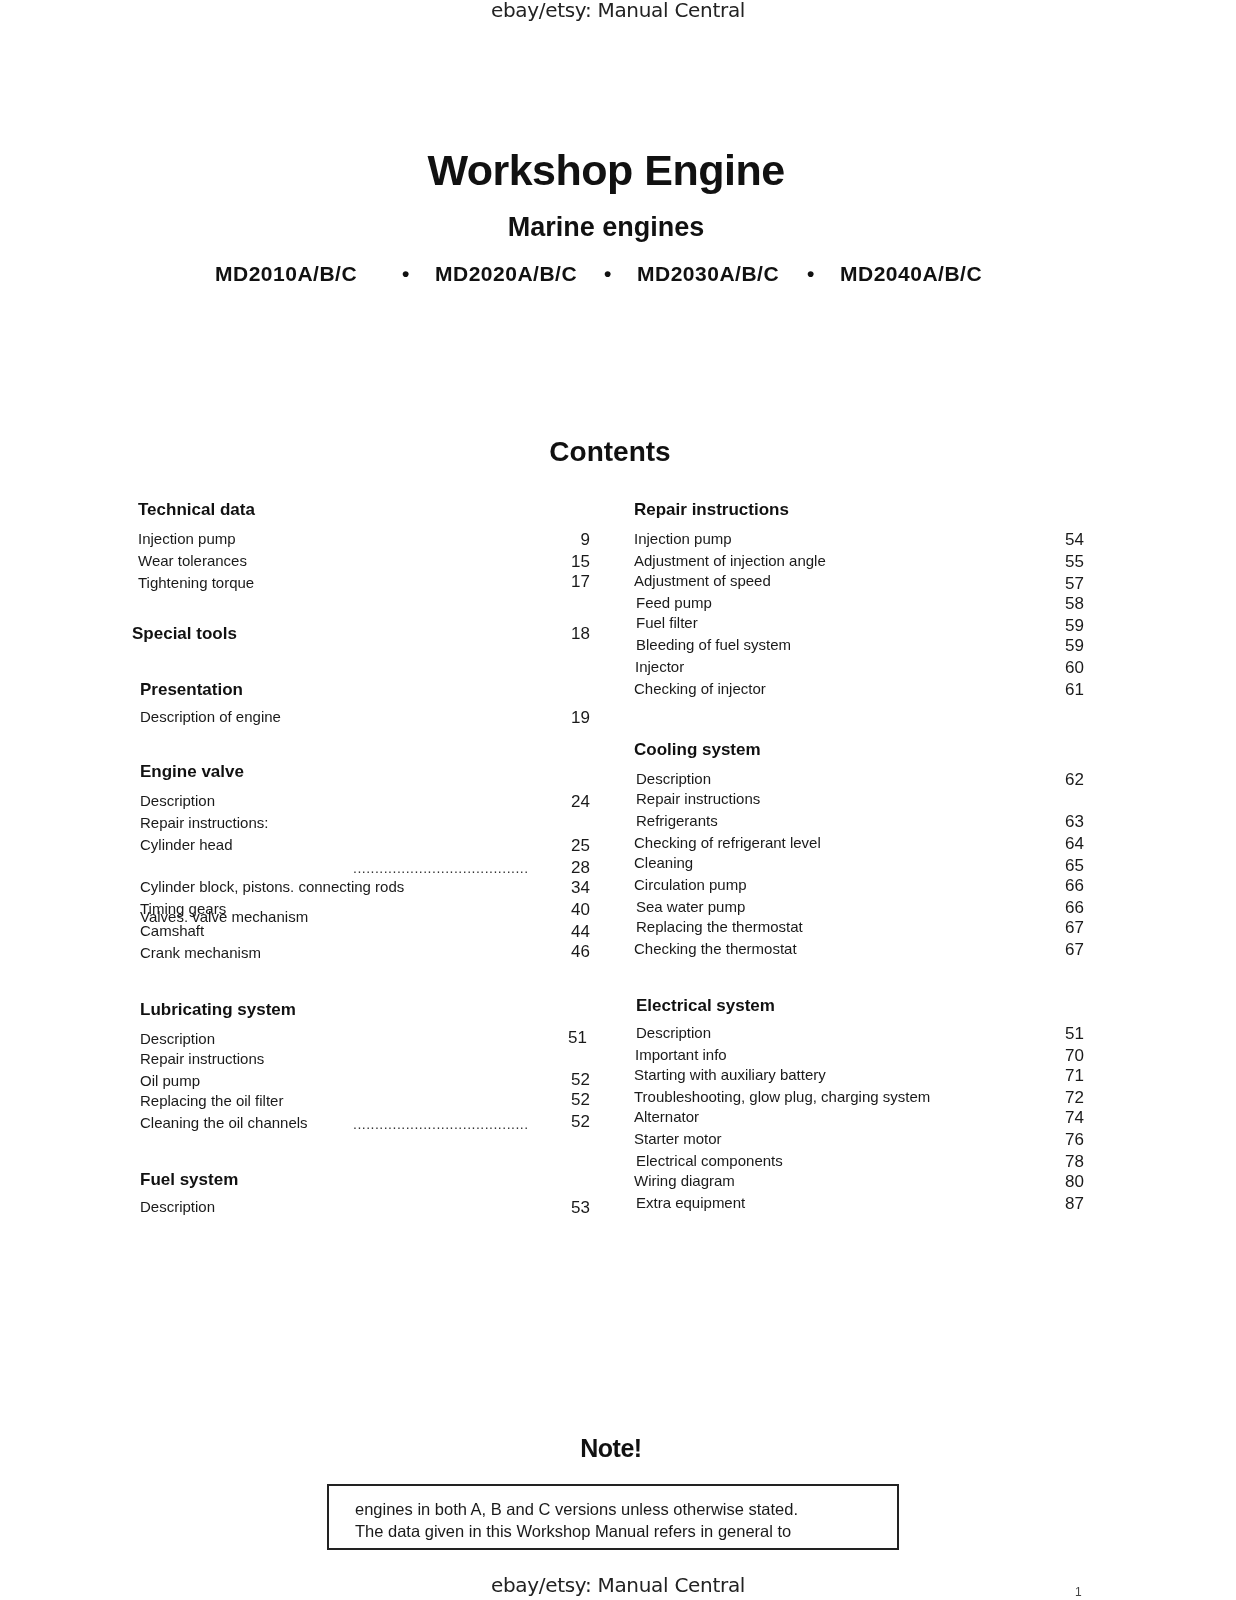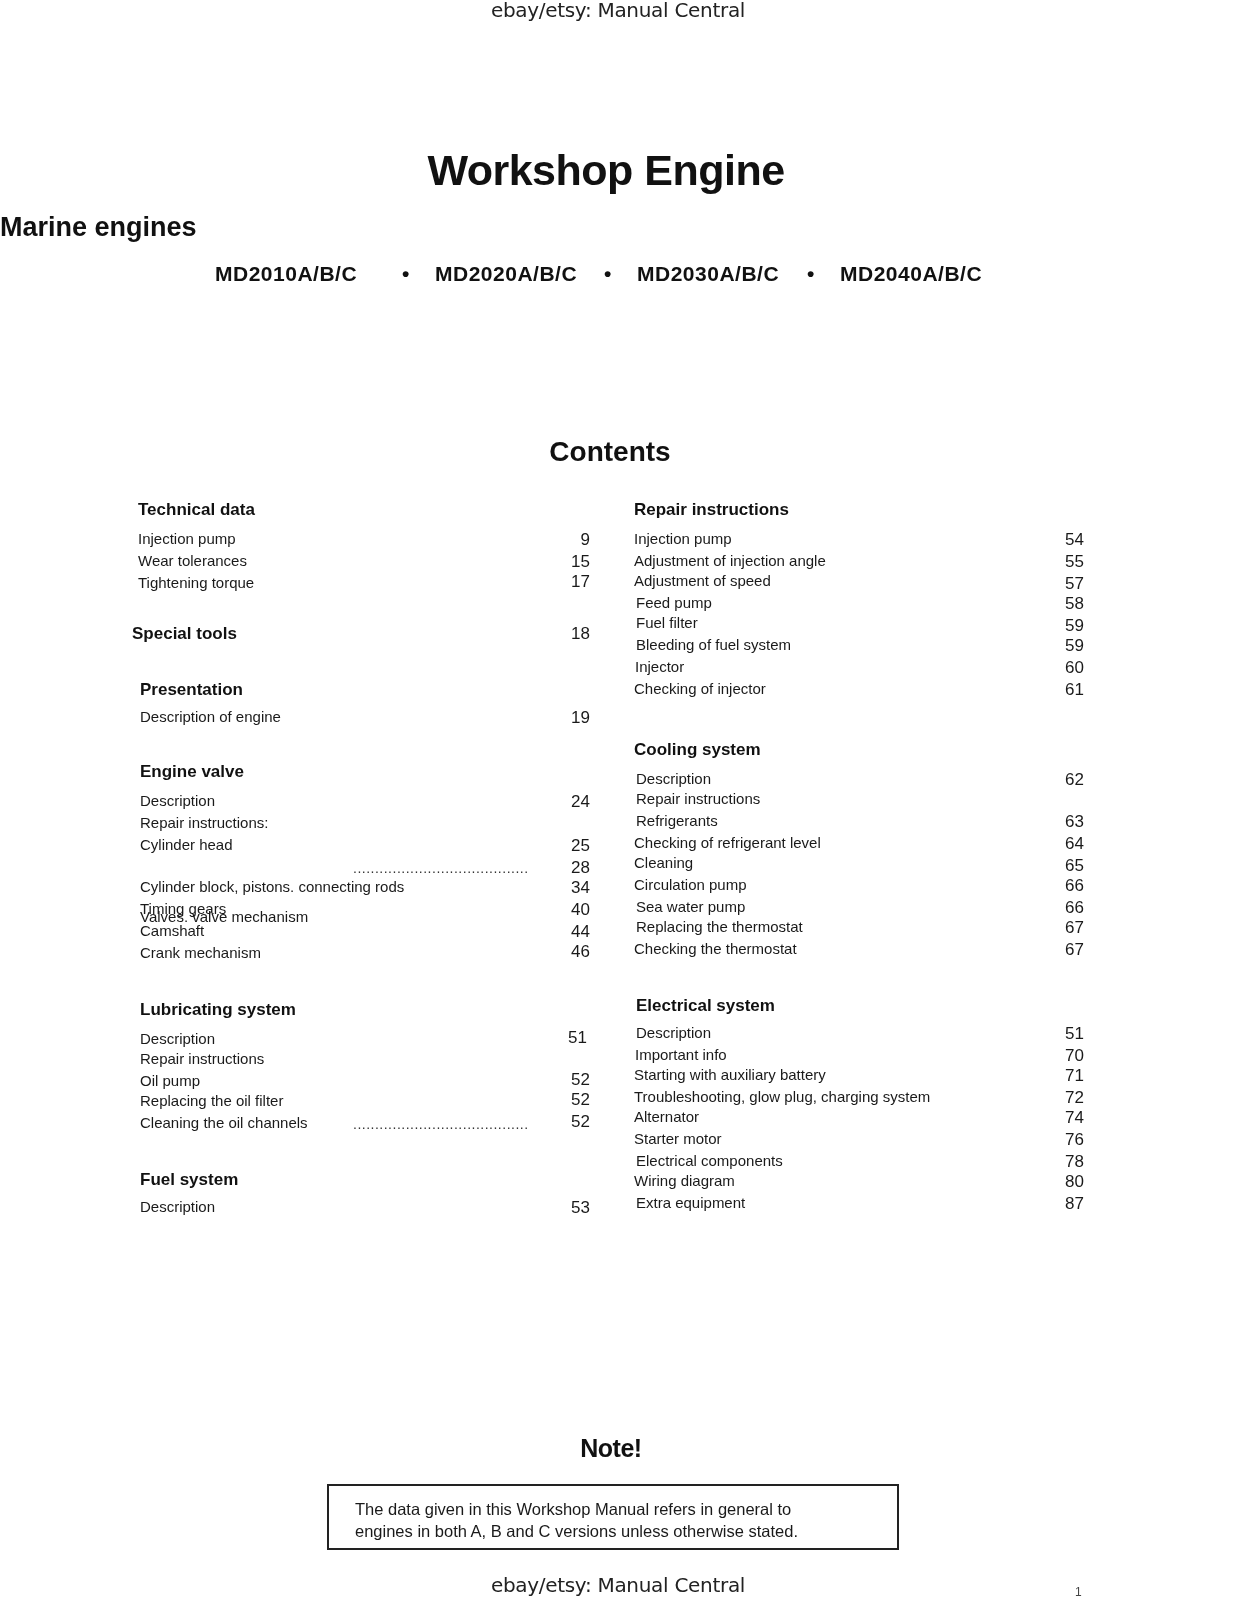--- a/index.html
+++ b/index.html
@@ -1,21 +1,21 @@
 <!DOCTYPE html>
 <html><head>
   <meta charset="utf-8">
   <style>
     html, body { margin: 0; padding: 0; background: #ffffff; }
     body { width: 1236px; height: 1600px; position: relative; overflow: hidden; color: #111; font-family: "Liberation Sans", sans-serif; }
     .watermark { position: absolute; left: 0; width: 1236px; text-align: center; font-family: "DejaVu Sans", sans-serif; font-size: 20px; color: #222; letter-spacing: -0.3px; }
     .wm-top { top: -2px; }
     .wm-bottom { top: 1573px; }
     .title { position: absolute; top: 146px; left: 0; width: 1212px; text-align: center; font-size: 43px; font-weight: bold; letter-spacing: -0.5px; }
-    .subtitle { position: absolute; top: 212px; left: 0; width: 1212px; font-size: 27px; font-weight: bold; }
+    .subtitle { position: absolute; top: 212px; left: 0; width: 1212px; text-align: center; font-size: 27px; font-weight: bold; }
     .models { position: absolute; top: 262px; left: 215px; font-size: 21px; font-weight: bold; letter-spacing: 0.5px; }
     .models span { position: absolute; white-space: nowrap; }
     .contents-title { position: absolute; top: 436px; left: 0; width: 1220px; text-align: center; font-size: 28px; font-weight: bold; }
     .sec-head { position: absolute; font-size: 17px; font-weight: bold; white-space: nowrap; }
     .row { position: absolute; font-size: 15px; white-space: nowrap; color: #1a1a1a; }
     .pg { position: absolute; font-size: 17px; text-align: right; width: 40px; color: #1a1a1a; }
     .dots { position: absolute; font-size: 14px; color: #333; letter-spacing: 0.5px; white-space: nowrap; }
     .note-title { position: absolute; top: 1434px; left: 0; width: 1222px; text-align: center; font-size: 25px; font-weight: bold; letter-spacing: -0.5px; }
     .note-box { position: absolute; top: 1484px; left: 327px; width: 572px; height: 66px; border: 2px solid #222; box-sizing: border-box; }
     .note-text { position: absolute; left: 26px; top: 12px; font-size: 16.5px; line-height: 22px; color: #1a1a1a; }
@@ -147,19 +147,19 @@
   <div class="pg" style="left:1044px;top:1152px">78</div>
   <div class="row" style="left:634px;top:1172px">Wiring diagram</div>
   <div class="pg" style="left:1044px;top:1172px">80</div>
   <div class="row" style="left:636px;top:1194px">Extra equipment</div>
   <div class="pg" style="left:1044px;top:1194px">87</div>
 </div>
 
 <div class="note-title">Note!</div>
 <div class="note-box">
   <div class="note-text">
+    <div>engines in both A, B and C versions unless otherwise stated.</div>
     <div>The data given in this Workshop Manual refers in general to</div>
-    <div>engines in both A, B and C versions unless otherwise stated.</div>
   </div>
 </div>
 
 <div class="watermark wm-bottom">ebay/etsy: Manual Central</div>
 <div class="page-num">1</div>
 
 </body></html>

